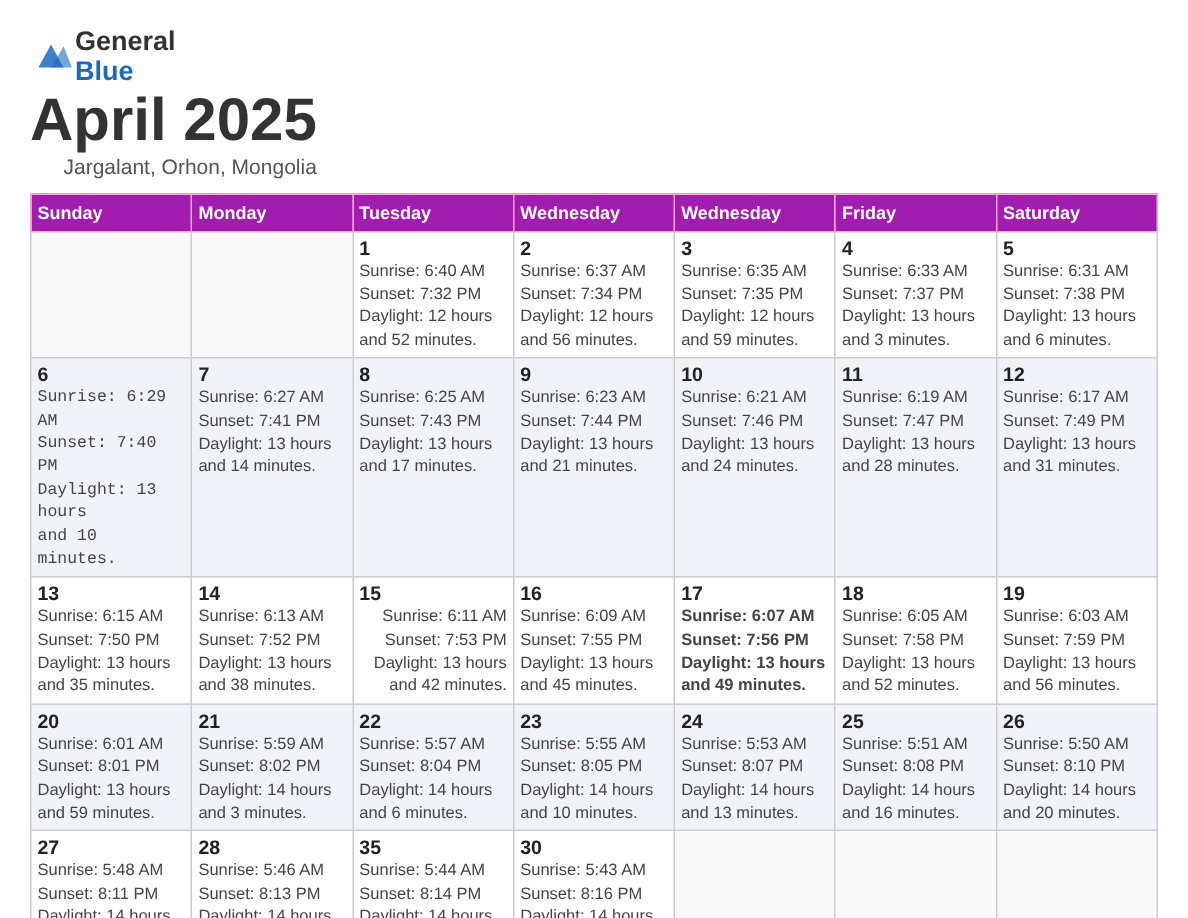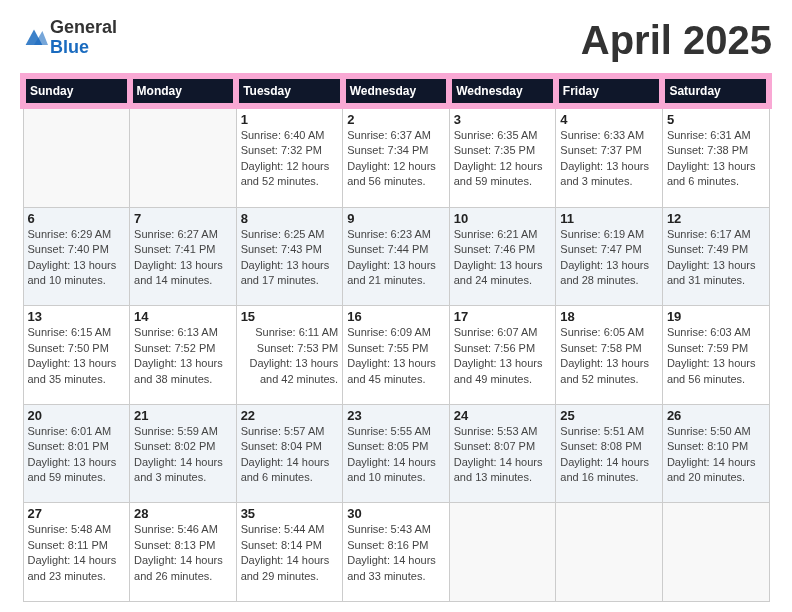--- a/index.html
+++ b/index.html
@@ -15,20 +15,21 @@
       height: 612px;
       padding: 18px 20px 10px 20px;
       display: flex;
       flex-direction: column;
     }
     .header {
       display: flex;
       justify-content: space-between;
       align-items: flex-start;
       margin-bottom: 10px;
+      flex-direction: column;
     }
     .logo {
       display: flex;
       align-items: center;
     }
     .logo-text {
       display: flex;
       flex-direction: column;
       line-height: 1.1;
     }
@@ -60,27 +61,27 @@
       color: #555;
     }
     .calendar {
       flex: 1;
       border: 1px solid #ccc;
       border-collapse: collapse;
       width: 100%;
       table-layout: fixed;
     }
     .calendar th {
-      background-color: #0f172a;
+      background-color: #a21caf;
       color: #fff;
       font-size: 12px;
       font-weight: bold;
       padding: 5px 4px;
       text-align: left;
-      border: 6px solid #f9a8d4;
+      border: 1px solid #f9a8d4;
     }
     .calendar td {
       border: 1px solid #ccc;
       vertical-align: top;
       padding: 3px 4px;
       font-size: 9.5px;
       color: #333;
       background: #fff;
       height: 80px;
     }
@@ -116,20 +117,21 @@
         <polygon points="8,30 20,8 32,30" fill="#1a6bbf" opacity="0.85"></polygon>
         <polygon points="20,30 32,10 40,30" fill="#1a6bbf" opacity="0.6"></polygon>
       </svg>
       <div class="logo-text">
         <span class="logo-general">General</span>
         <span class="logo-blue">Blue</span>
       </div>
     </div>
     <div class="title-section">
       <div class="month-title">April 2025</div>
+      <div class="subtitle">Jargalant, Orhon, Mongolia</div>
     </div>
   </div>
 
   <table class="calendar">
     <thead>
       <tr>
         <th>Sunday</th>
         <th>Monday</th>
         <th>Tuesday</th>
         <th>Wednesday</th>
@@ -174,21 +176,21 @@
             <span class="day-num">5</span>
             <div class="cell-info" style="white-space: pre-line;">Sunrise: 6:31 AM
 Sunset: 7:38 PM
 Daylight: 13 hours
 and 6 minutes.</div>
           </td>
         </tr>
         <tr>
           <td class="row-shade">
             <span class="day-num">6</span>
-            <div class="cell-info" style="white-space: pre-line;">Sunrise: 6:29 AM
+            <div class="cell-info" style="white-space: pre-line; font-family: Liberation Mono, monospace;">Sunrise: 6:29 AM
 Sunset: 7:40 PM
 Daylight: 13 hours
 and 10 minutes.</div>
           </td>
           <td class="row-shade">
             <span class="day-num">7</span>
             <div class="cell-info" style="white-space: pre-line;">Sunrise: 6:27 AM
 Sunset: 7:41 PM
 Daylight: 13 hours
 and 14 minutes.</div>
@@ -253,21 +255,21 @@
           </td>
           <td>
             <span class="day-num">16</span>
             <div class="cell-info" style="white-space: pre-line;">Sunrise: 6:09 AM
 Sunset: 7:55 PM
 Daylight: 13 hours
 and 45 minutes.</div>
           </td>
           <td>
             <span class="day-num">17</span>
-            <div class="cell-info" style="white-space: pre-line;">Sunrise: 6:07 AM
+            <div class="cell-info" style="white-space: pre-line; font-weight: bold;">Sunrise: 6:07 AM
 Sunset: 7:56 PM
 Daylight: 13 hours
 and 49 minutes.</div>
           </td>
           <td>
             <span class="day-num">18</span>
             <div class="cell-info" style="white-space: pre-line;">Sunrise: 6:05 AM
 Sunset: 7:58 PM
 Daylight: 13 hours
 and 52 minutes.</div>

